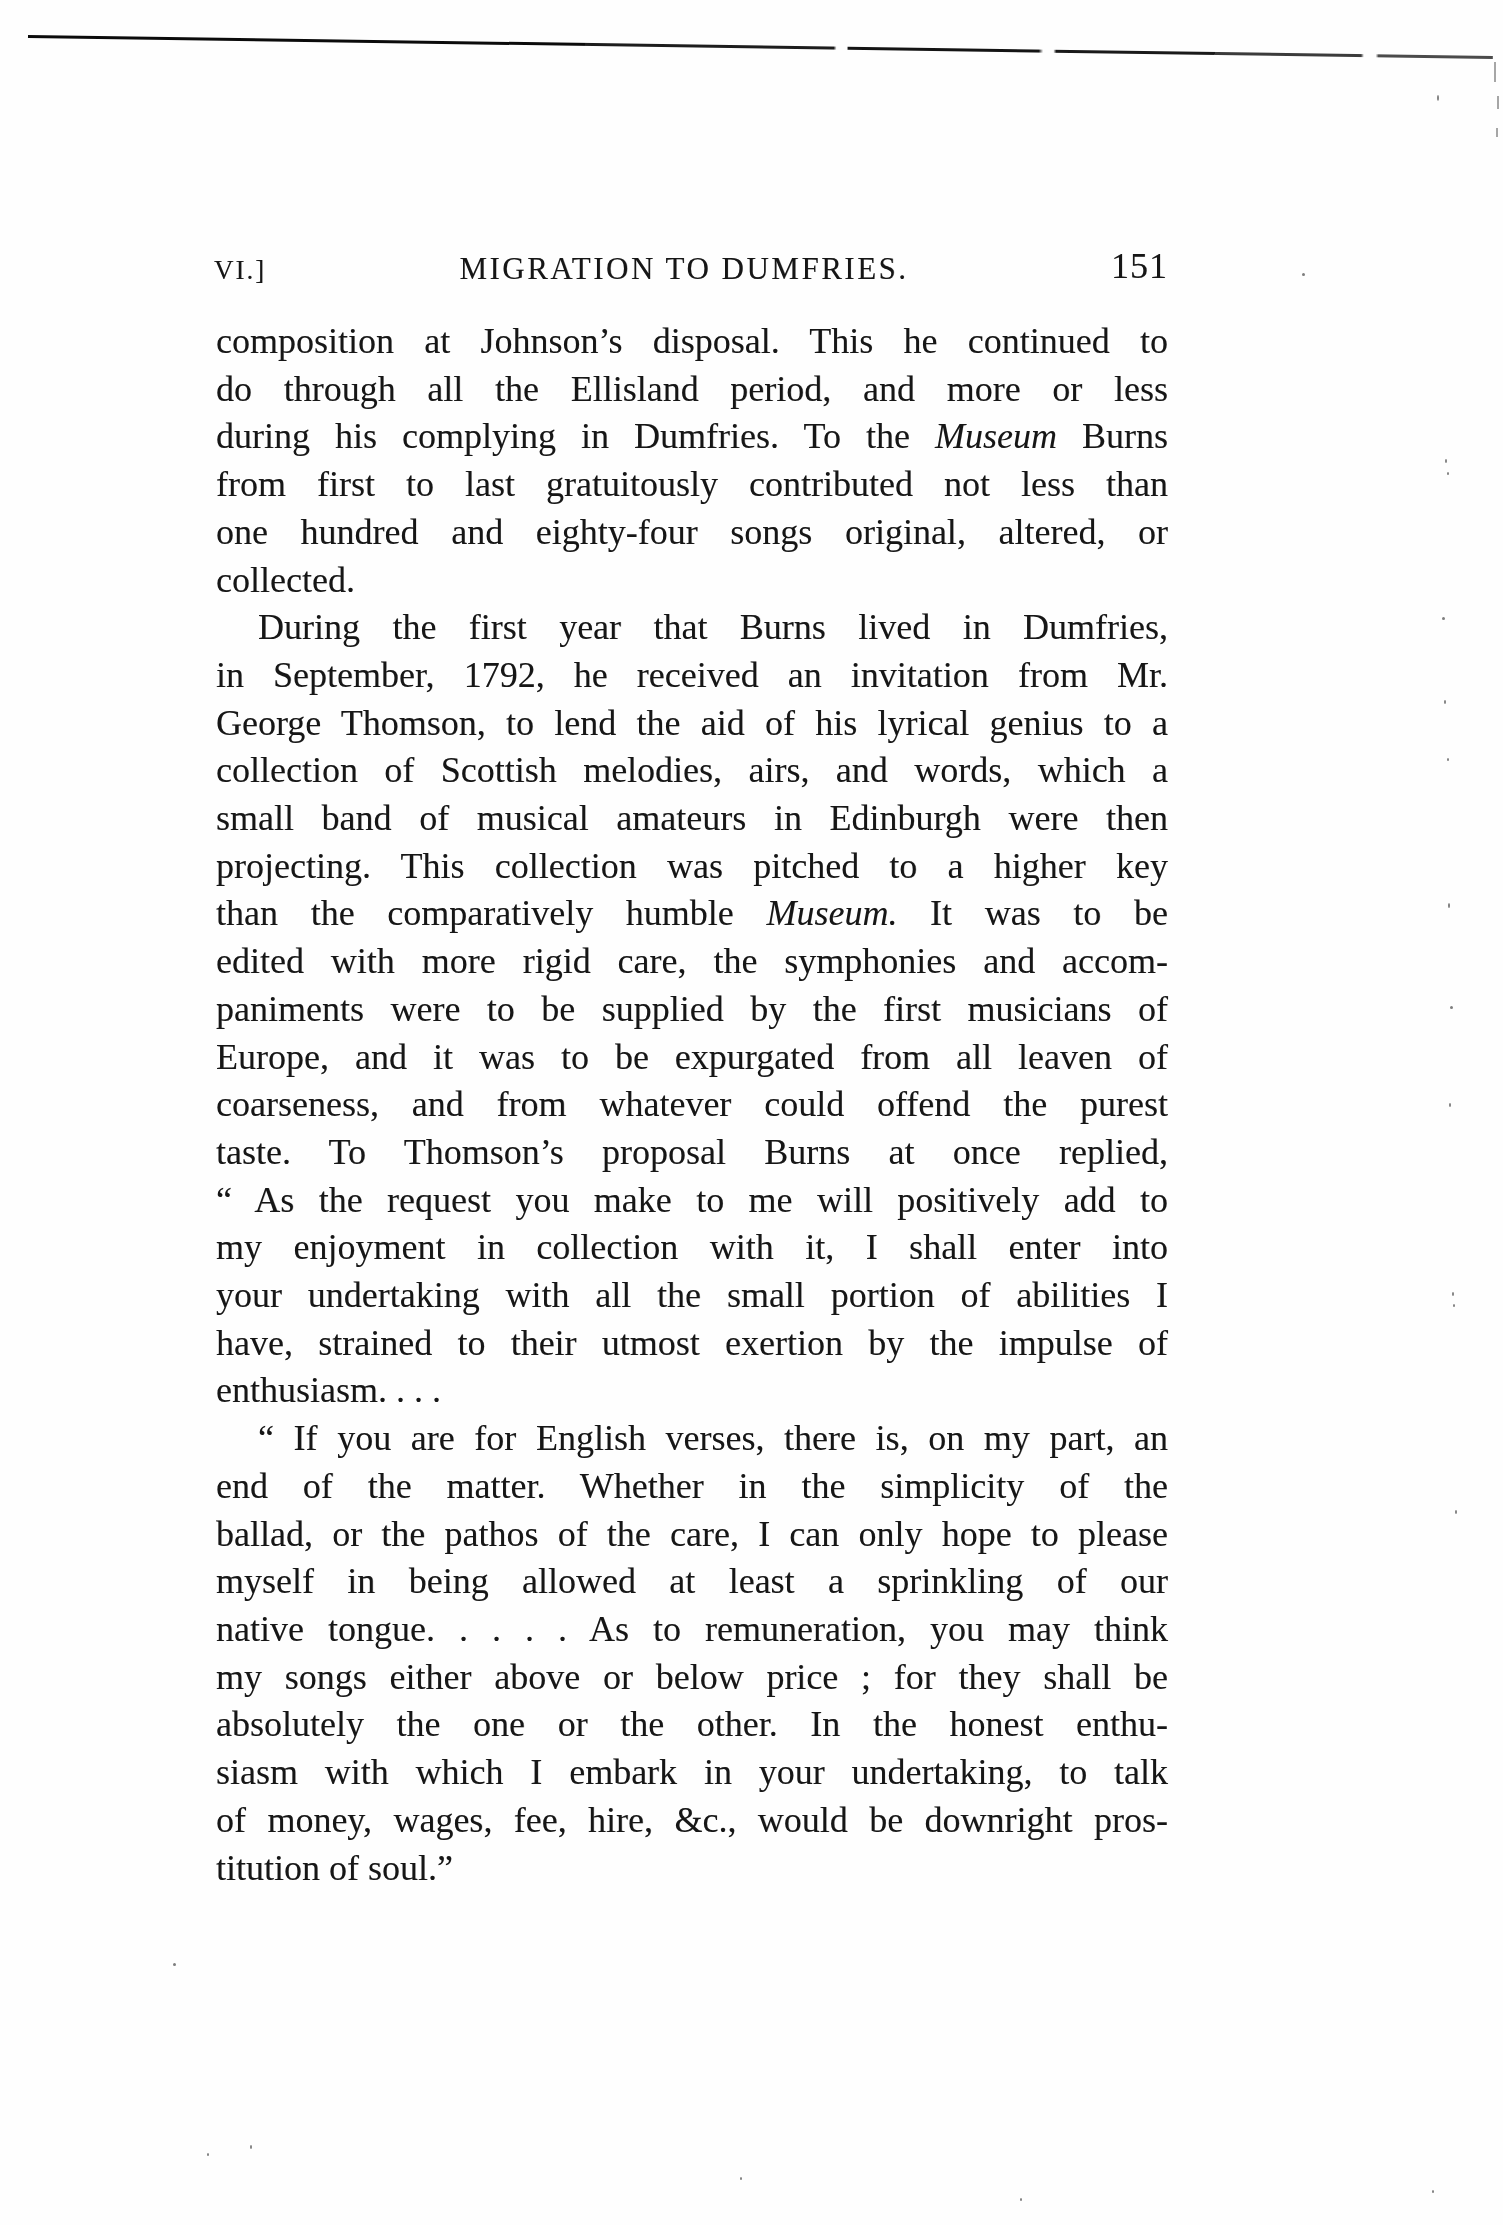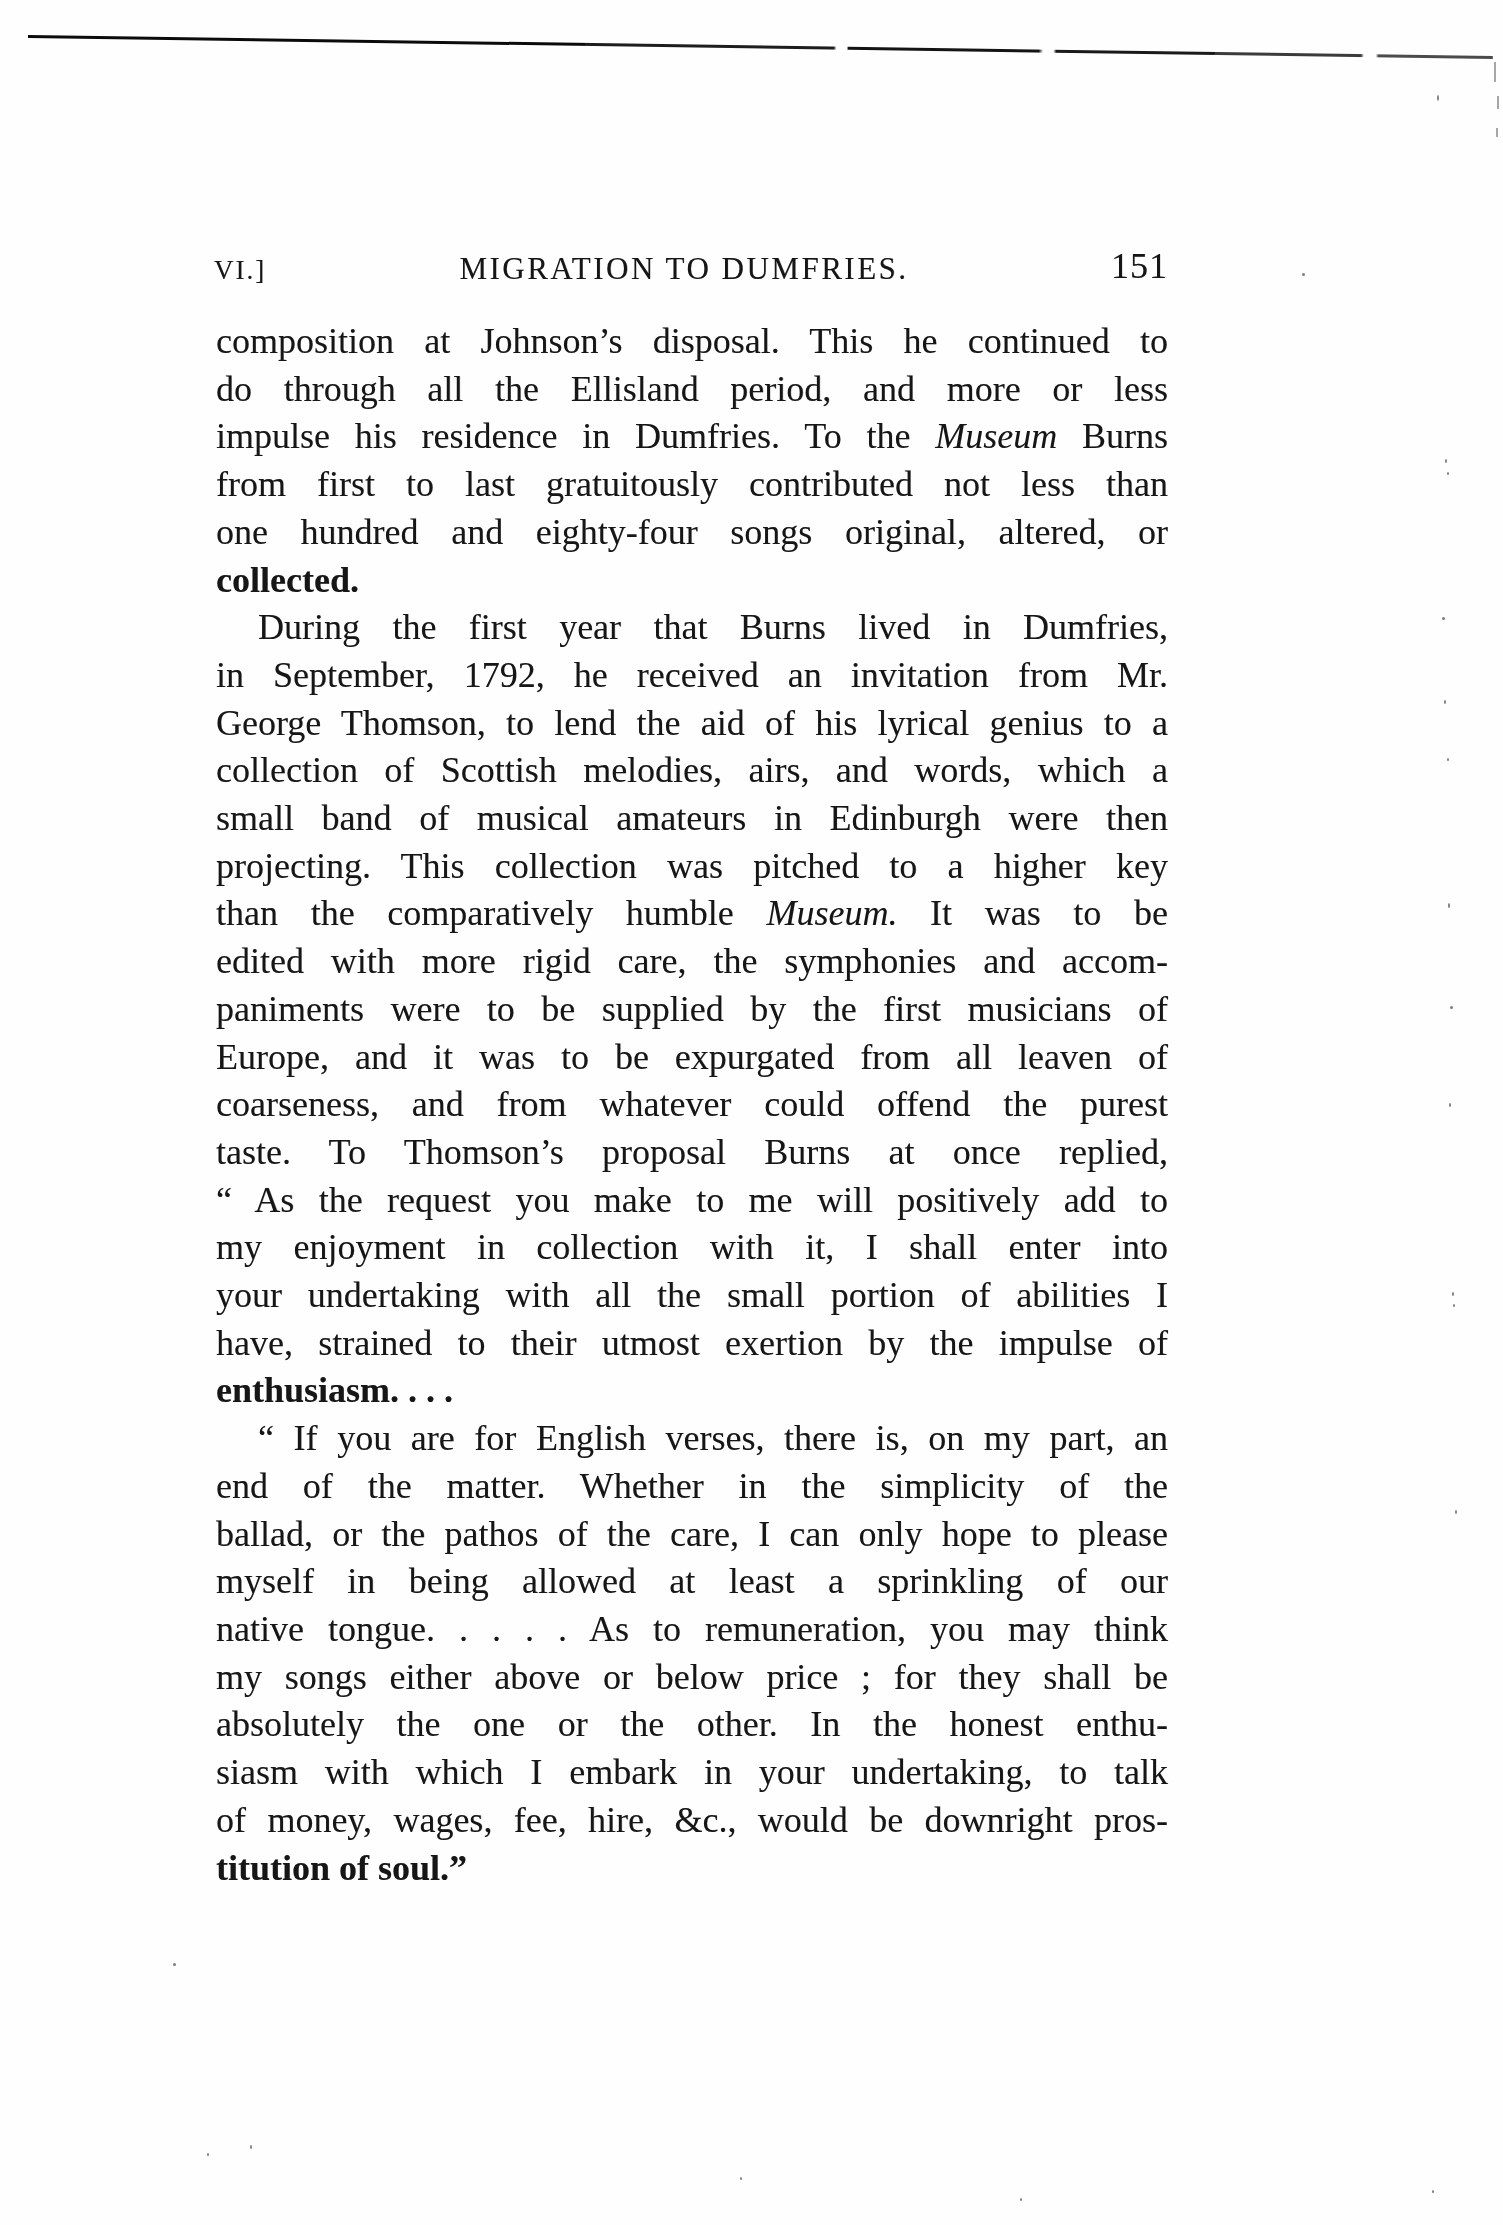--- a/index.html
+++ b/index.html
@@ -83,21 +83,21 @@
     top: 318px;
     width: 952px;
     font-size: 36px;
     line-height: 47.7px;
     text-shadow: 0.3px 0.3px 0 rgba(0,0,0,0.3);
   }
   .line {
     text-align: justify;
     text-align-last: justify;
   }
-  .line.para-last { text-align-last: left; font-weight: bold; }
+  .line.para-last { text-align-last: left; }
   .line.para-first { text-indent: 42px; }
   .line i { font-style: italic; }
 
   .speck {
     position: absolute;
     background: rgba(20,20,20,0.55);
     border-radius: 50%;
   }
 </style>
 </head>
@@ -111,21 +111,21 @@
 
   <div class="header">
     <span class="chapter">VI.]</span>
     <span class="title">MIGRATION TO DUMFRIES.</span>
     <span class="pagenum">151</span>
   </div>
 
   <div class="body-text" id="body-text">
       <div class="line"><span>composition at Johnson’s disposal. This he continued to</span></div>
       <div class="line"><span>do through all the Ellisland period, and more or less</span></div>
-      <div class="line"><span>impulse his residence in Dumfries. To the </span><i>Museum</i><span> Burns</span></div>
+      <div class="line"><span>during his complying in Dumfries. To the </span><i>Museum</i><span> Burns</span></div>
       <div class="line"><span>from first to last gratuitously contributed not less than</span></div>
       <div class="line"><span>one hundred and eighty-four songs original, altered, or</span></div>
       <div class="line para-last"><span>collected.</span></div>
       <div class="line para-first"><span>During the first year that Burns lived in Dumfries,</span></div>
       <div class="line"><span>in September, 1792, he received an invitation from Mr.</span></div>
       <div class="line"><span>George Thomson, to lend the aid of his lyrical genius to a</span></div>
       <div class="line"><span>collection of Scottish melodies, airs, and words, which a</span></div>
       <div class="line"><span>small band of musical amateurs in Edinburgh were then</span></div>
       <div class="line"><span>projecting. This collection was pitched to a higher key</span></div>
       <div class="line"><span>than the comparatively humble </span><i>Museum.</i><span> It was to be</span></div>

